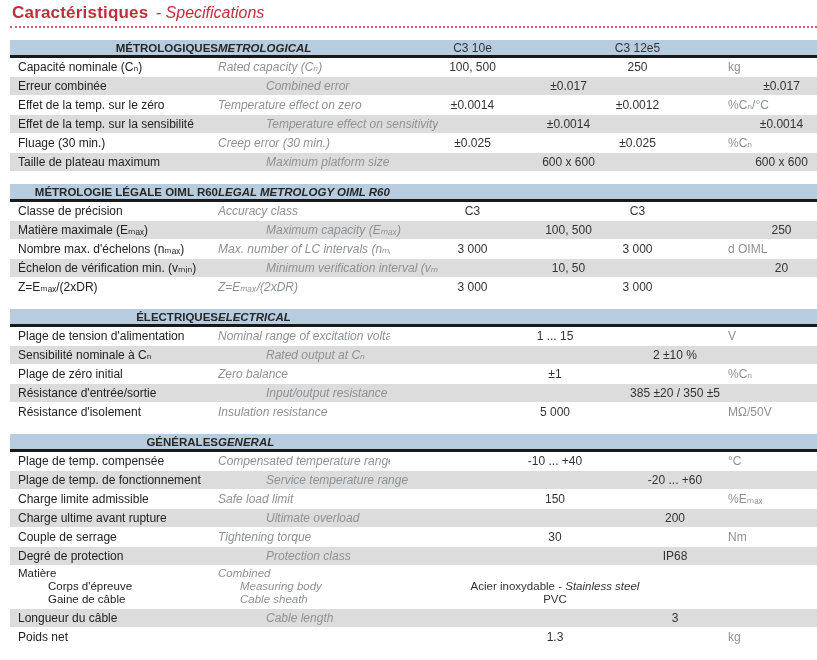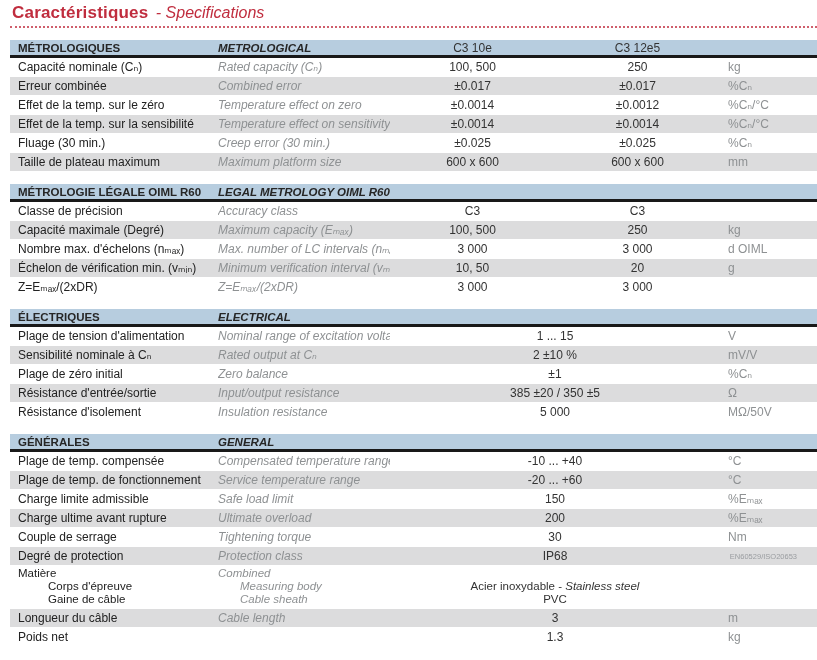--- a/index.html
+++ b/index.html
@@ -16,25 +16,25 @@
   .page-header{margin-left:12px;}
   .title-fr{font-size:17px;font-weight:bold;color:var(--red);letter-spacing:.2px;}
   .title-en{font-size:16px;font-style:italic;color:var(--red);margin-left:4px;font-weight:normal;}
   .dotted{margin-left:10px;margin-top:3px;border-bottom:2px dotted #cf5f6c;height:0;}
   .spec-table{margin-left:10px;width:807px;}
   .sec{margin-top:12px;}
   .row-grid{display:grid;grid-template-columns:208px 172px 165px 165px 1fr;align-items:center;}
   .sec-head{
     background:var(--blue);height:18px;border-bottom:3px solid var(--line);
   }
-  .sec-fr{font-weight:bold;font-size:11.5px;padding-left:8px;white-space:nowrap;}
+  .sec-fr{font-weight:bold;font-size:11.5px;padding-left:8px;white-space:nowrap;text-align:right;}
   .sec-en{font-weight:bold;font-style:italic;font-size:11.5px;white-space:nowrap;}
   .colhead{text-align:center;font-size:12px;color:#333;}
   .row{height:19px;border-bottom:1px solid #fff;}
-  .row.shade{background:var(--gray);}
+  .row.shade{background:var(--gray);gap:48px;}
   .cell{white-space:nowrap;overflow:hidden;}
   .cell.fr{padding-left:8px;color:#222;}
   .cell.en{font-style:italic;color:var(--muted);}
   .cell.v1,.cell.v2{text-align:center;color:#333;}
   .cell.vspan{grid-column:3/5;text-align:center;color:#333;}
   .cell.unit{color:var(--muted);padding-left:8px;}
   .cell.note{font-size:7.5px;text-align:right;padding-right:20px;padding-left:0;color:#9a9da0;}
   .group{height:auto;padding:1px 0 3px 0;}
   .group .line{height:12.8px;font-size:11.5px;}
   .indent{padding-left:38px !important;}
@@ -107,21 +107,21 @@
           <div class="cell sec-en">LEGAL METROLOGY OIML R60</div>
         </div>
         <div class="row row-grid">
           <div class="cell fr">Classe de précision</div>
           <div class="cell en">Accuracy class</div>
           <div class="cell v1">C3</div>
           <div class="cell v2">C3</div>
           <div class="cell unit"></div>
         </div>
         <div class="row shade row-grid">
-          <div class="cell fr">Capacité maximale (Degré)</div>
+          <div class="cell fr">Matière maximale (Eₘₐₓ)</div>
           <div class="cell en">Maximum capacity (Eₘₐₓ)</div>
           <div class="cell v1">100, 500</div>
           <div class="cell v2">250</div>
           <div class="cell unit">kg</div>
         </div>
         <div class="row row-grid">
           <div class="cell fr">Nombre max. d'échelons (nₘₐₓ)</div>
           <div class="cell en">Max. number of LC intervals (nₘₐₓ)</div>
           <div class="cell v1">3 000</div>
           <div class="cell v2">3 000</div>

